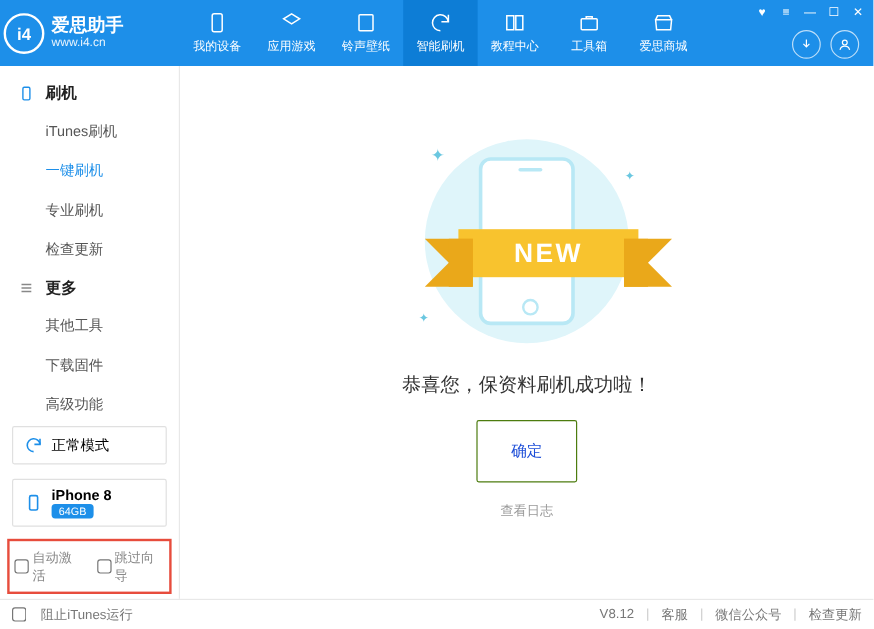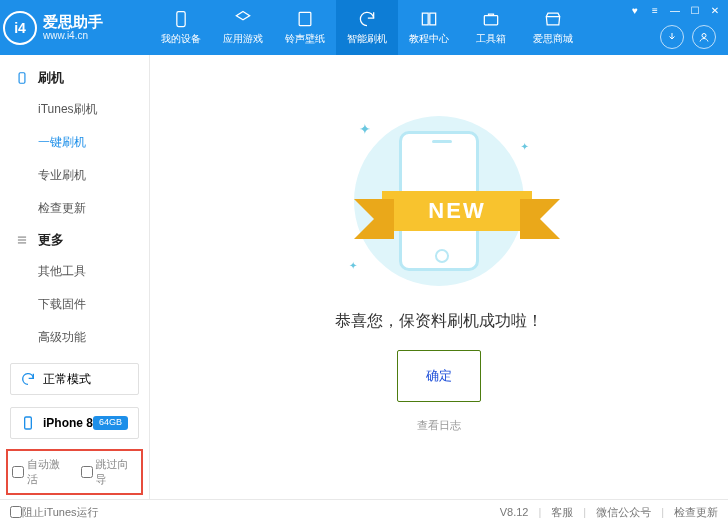--- a/index.html
+++ b/index.html
@@ -28,21 +28,21 @@
 .sidebar { width: 150px; border-right: 1px solid #e8e8e8; display: flex; flex-direction: column; }
 .side-scroll { flex: 1; overflow: hidden; padding-top: 8px; }
 .side-section { padding: 6px 14px; display: flex; align-items: center; font-size: 13px; color: #222; font-weight: bold; }
 .side-section .sec-icon { width: 16px; height: 16px; margin-right: 8px; display: flex; align-items: center; justify-content: center; }
 .side-item { padding: 8px 14px 8px 38px; font-size: 12px; color: #555; cursor: pointer; }
 .side-item.active { color: #1d8fe9; }
 
 .mode-box, .device-box { border: 1px solid #e0e0e0; border-radius: 2px; margin: 6px 10px; padding: 6px 8px; font-size: 12px; display: flex; align-items: center; cursor: pointer; }
 .mode-box .m-icon, .device-box .m-icon { width: 18px; height: 18px; margin-right: 6px; display: flex; align-items: center; justify-content: center; }
 .device-box { flex-direction: row; }
-.device-info { display: flex; flex-direction: row; }
+.device-info { display: flex; flex-direction: column; }
 .badge { background: #1d8fe9; color: #fff; font-size: 9px; padding: 1px 6px; border-radius: 3px; margin-top: 0; display: inline-block; width: fit-content; }
 
 .footer-checks { border: 2px solid #e74c3c; margin: 4px 6px; padding: 6px 4px; display: flex; gap: 12px; font-size: 11px; color: #888; }
 .chk { display: flex; align-items: center; gap: 3px; cursor: pointer; }
 .chk input { width: 12px; height: 12px; }
 
 .main { flex: 1; position: relative; display: flex; flex-direction: column; align-items: center; justify-content: center; }
 .illus { width: 200px; height: 180px; position: relative; margin-top: -10px; }
 .circle-bg { width: 170px; height: 170px; background: #dff5fa; border-radius: 50%; position: absolute; left: 15px; top: 5px; }
 .phone { width: 80px; height: 140px; background: #fff; border: 3px solid #b8e8f5; border-radius: 10px; position: absolute; left: 60px; top: 20px; }
@@ -53,21 +53,21 @@
 .ribbon-body::before, .ribbon-body::after { content:""; position:absolute; width:0; height:0; border: 20px solid #eaa81a; top:8px; }
 .ribbon-body::before { left:-28px; border-left-color: transparent; }
 .ribbon-body::after { right:-28px; border-right-color: transparent; }
 .star { position:absolute; color:#6ac7e0; font-size: 14px; }
 
 .success-text { font-size: 16px; color: #333; margin-top: 20px; }
 .confirm-btn { margin-top: 18px; border: 1px solid #4d7c0f; background: #fff; padding: 16px 28px; font-size: 13px; color: #1d4ed8; cursor: pointer; border-radius:2px; }
 .log-link { margin-top: 16px; font-size: 11px; color: #999; cursor: pointer; }
 
 .statusbar { height: 25px; border-top: 1px solid #e8e8e8; display: flex; align-items: center; padding: 0 10px; font-size: 11px; color: #777; }
-.statusbar .left { display:flex; align-items:center; gap:0; }
+.statusbar .left { display:flex; align-items:center; gap:12px; }
 .statusbar .right { margin-left: auto; display: flex; gap: 10px; align-items: center; }
 .statusbar .sep { color: #ccc; }
 .statusbar a { color: #777; cursor: pointer; }
 </style>
 </head>
 <body>
 
 <div class="header">
   <div class="brand">
     <div class="brand-logo">i4</div>

